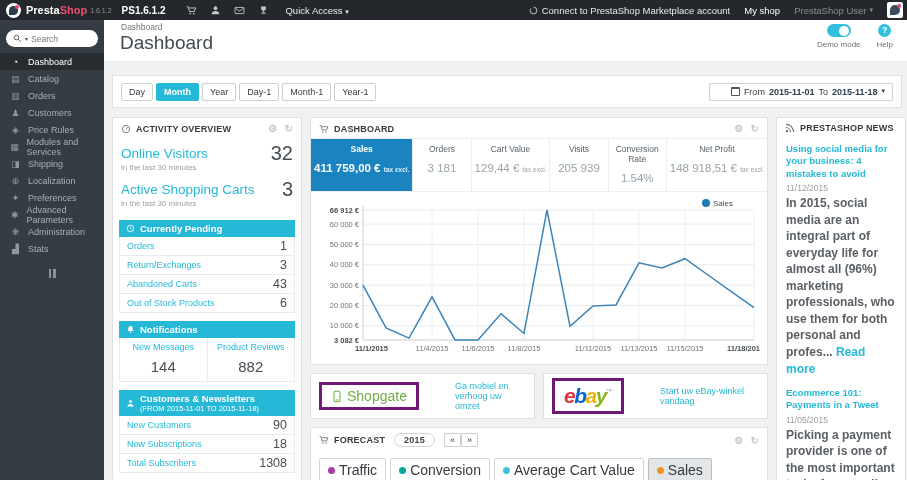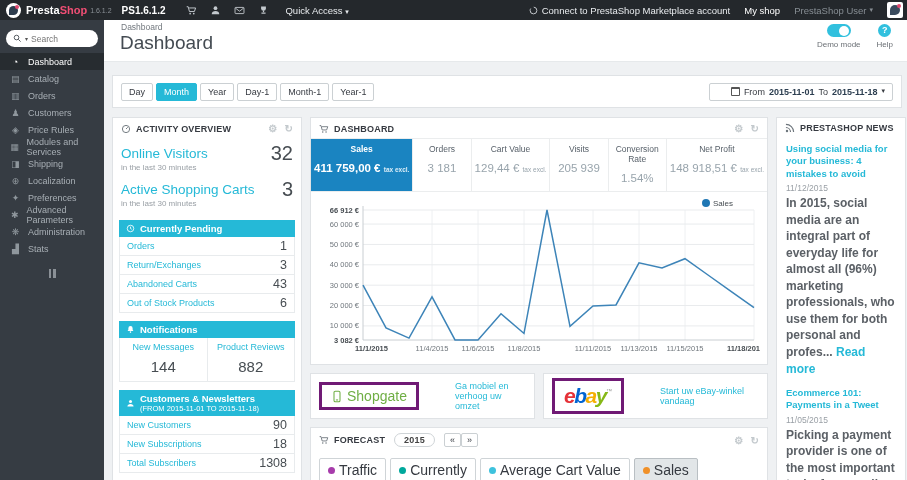--- a/index.html
+++ b/index.html
@@ -47,21 +47,21 @@
   .page-title { position:absolute; left:16px; top:12px; font-size:19px; font-weight:400; color:#444b52; }
   .head-tools { position:absolute; right:14px; top:4px; display:flex; gap:16px; text-align:center; }
   .toggle-wrap .lbl, .help-wrap .lbl { font-size:8px; color:#6b7075; margin-top:3px; }
   .toggle { width:24px; height:13px; background:#31c0de; border-radius:7px; position:relative; margin:0 auto; cursor:pointer; }
   .toggle::after { content:""; position:absolute; right:1.5px; top:1.5px; width:10px; height:10px; border-radius:50%; background:#fff; }
   .help-circle { width:13px; height:13px; border-radius:50%; background:#31c0de; color:#fff; font-weight:bold; font-size:9px; line-height:13px; margin:0 auto; cursor:pointer; }
 
   .toolbar-card { margin:13px 5px 0 8px; background:#fff; border:1px solid #dfe2e5; height:33px; display:flex; align-items:center; justify-content:space-between; padding:0 8px; }
   .range-btns { display:flex; gap:3px; }
   .btn { background:#fff; border:1px solid #cbd0d3; border-radius:2px; font-size:9px; color:#363a41; padding:3px 7px; cursor:pointer; font-family:"Liberation Sans",sans-serif; }
-  .btn.active { background:#25b9d7; border-color:#25b9d7; color:#fff; font-weight:normal; }
+  .btn.active { background:#25b9d7; border-color:#25b9d7; color:#fff; font-weight:bold; }
   .date-btn { display:flex; align-items:flex-start; gap:4px;padding-left:21px; }
   .date-btn b { color:#2c3e50; }
   .cal-ic { width:9px; height:9px; border:1px solid #555; border-top:2.5px solid #555; border-radius:1px; display:inline-block; }
 
   .content { display:flex; gap:8px; padding:9px 5px 0 8px; align-items:flex-start; }
   .col1 { width:190px; flex:none; }
   .col2 { width:458px; flex:none; }
   .col3 { width:130px; flex:none; }
 
   .panel { background:#fff; border:1px solid #dfe2e5; margin-bottom:8px; }
@@ -499,21 +499,21 @@
               <span>↻</span>
             </span>
         </div>
         <div class="fc-body">
           <button class="tog">
               <span class="dot" style="background-color: rgb(167, 60, 171);"></span>
               <span>Traffic</span>
             </button>
           <button class="tog">
               <span class="dot" style="background-color: rgb(0, 168, 156);"></span>
-              <span>Currently</span>
+              <span>Conversion</span>
             </button>
           <button class="tog">
               <span class="dot" style="background-color: rgb(62, 194, 221);"></span>
               <span>Average Cart Value</span>
             </button>
           <button class="tog active">
               <span class="dot" style="background-color: rgb(240, 144, 40);"></span>
               <span>Sales</span>
             </button>
         </div>

